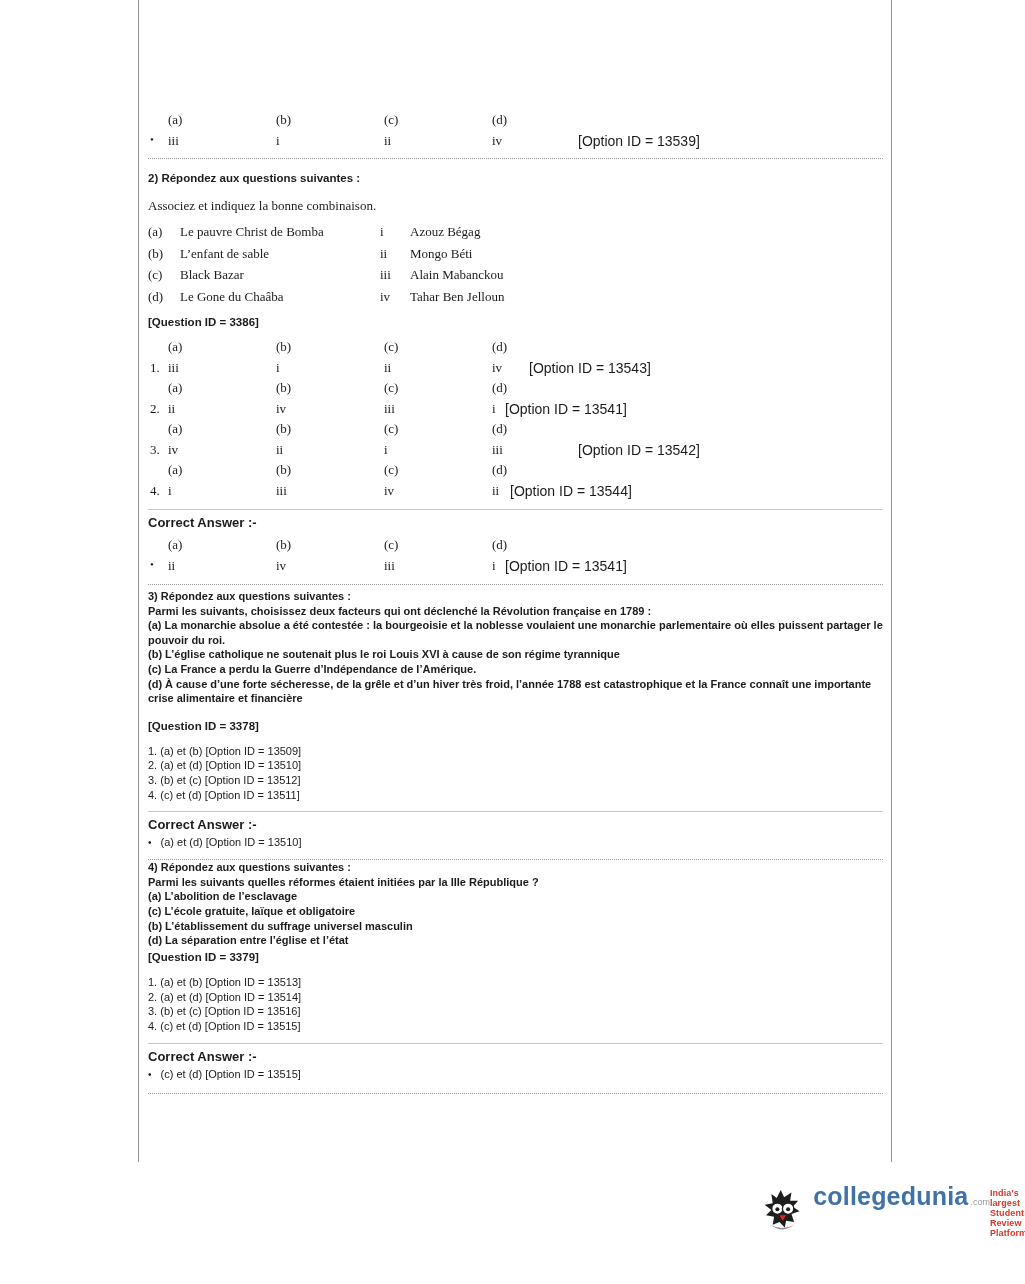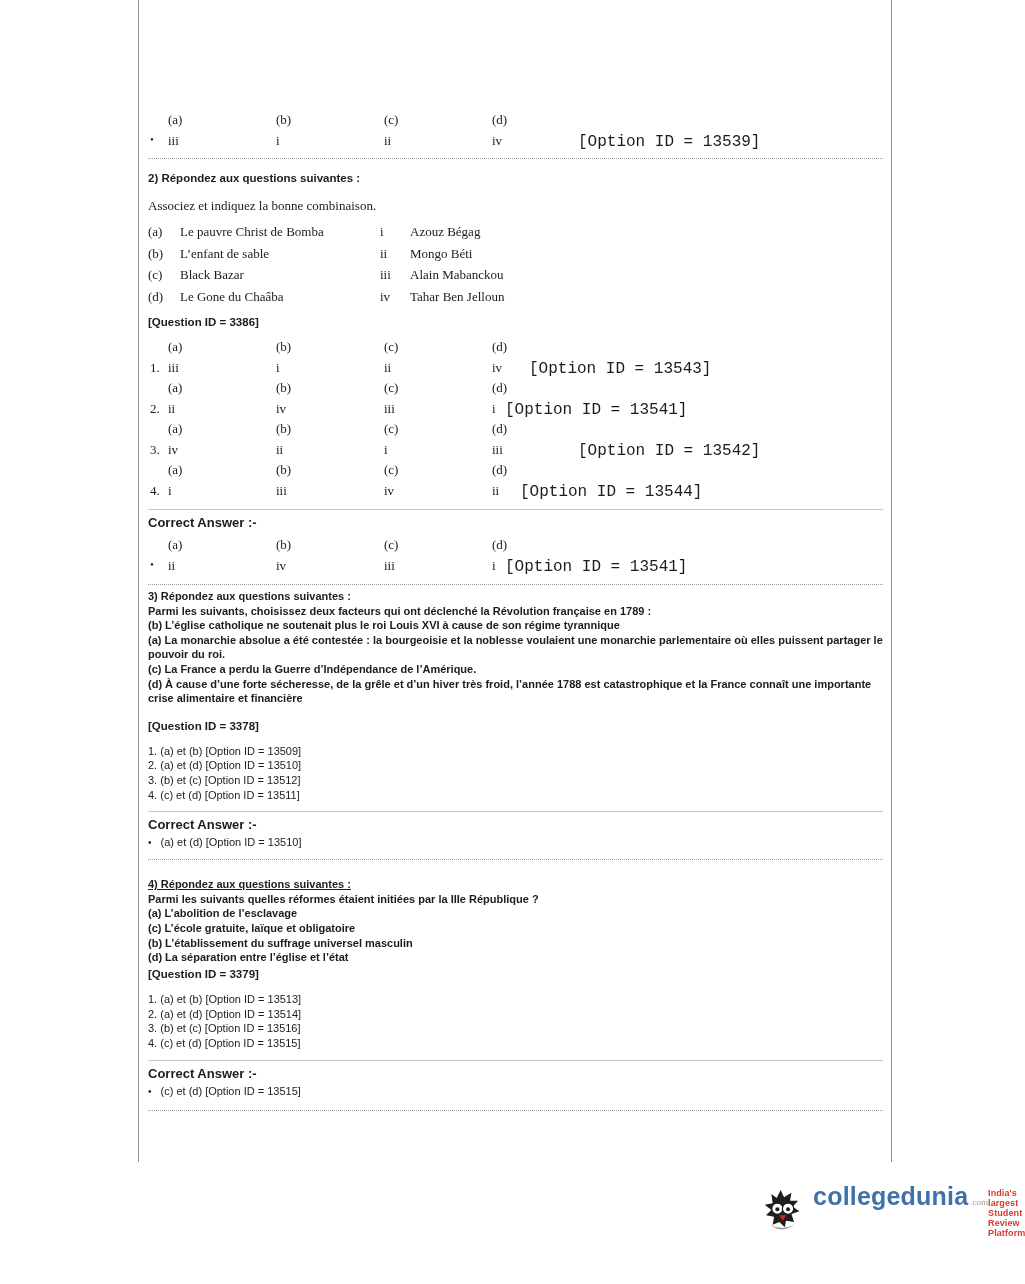--- a/index.html
+++ b/index.html
@@ -18,21 +18,21 @@
   .serif{font-family:"Liberation Serif","DejaVu Serif",serif;}
 
   
   .grid-row{position:relative;height:20.5px;font-family:"Liberation Serif",serif;font-size:13px;}
   .grid-row>span{position:absolute;top:2px;white-space:nowrap;}
   .pos-num{left:2px;}
   .pos-a{left:20px;}
   .pos-b{left:128px;}
   .pos-c{left:236px;}
   .pos-d{left:344px;}
-  .oid{font-family:Liberation Mono, monospace;font-size:16px;color:#1c1c1c;}
+  .oid{font-family:Liberation Sans, sans-serif;font-size:14px;color:#1c1c1c;}
   .bullet-dot{font-size:11px;top:4px;}
 
   
   .match-row{position:relative;height:21.5px;font-family:"Liberation Serif",serif;font-size:13px;}
   .match-row>span{position:absolute;top:2px;white-space:nowrap;}
   .m-label{left:0;}
   .m-item{left:32px;}
   .m-key{left:232px;}
   .m-name{left:262px;}
 
@@ -43,21 +43,21 @@
   .qid{font-weight:bold;font-size:11.5px;line-height:14px;}
   .correct-label{font-weight:bold;font-size:13px;line-height:14px;}
   .answer-line{font-size:11px;line-height:14.7px;}
   .answer-line .dot{margin-right:9px;font-size:10px;}
 
   
   .branding{position:absolute;left:762px;top:1178px;display:flex;align-items:center;gap:11px;}
   .brand-text{display:flex;flex-direction:row;}
   .brand-name-row{display:flex;align-items:baseline;}
   .brand-name{font-size:25px;font-weight:bold;color:#3f72a8;letter-spacing:0.2px;line-height:27px;}
-  .brand-tld{font-size:9px;color:#9a9a9a;margin-left:2px;font-family:Liberation Serif, serif;}
+  .brand-tld{font-size:9px;color:#9a9a9a;margin-left:2px;}
   .brand-tagline{font-size:9px;font-weight:bold;color:#d9372e;margin-top:5px;letter-spacing:0.1px;}
 </style>
 </head>
 <body>
 
 <div class="frame">
 
   <section>
     <div class="grid-row">
       <span class="pos-a">(a)</span>
@@ -169,21 +169,21 @@
           <span class="pos-b">(b)</span>
           <span class="pos-c">(c)</span>
           <span class="pos-d">(d)</span>
         </div>
         <div class="grid-row">
           <span class="pos-num">4.</span>
           <span class="pos-a">i</span>
           <span class="pos-b">iii</span>
           <span class="pos-c">iv</span>
           <span class="pos-d">ii</span>
-          <span class="oid" style="left:372px;text-align:right;">[Option ID = 13544]</span>
+          <span class="oid" style="left:362px;text-align:right;">[Option ID = 13544]</span>
         </div>
       </div>
     </div>
 
     <hr class="sep-solid" style="margin-top:8px;">
     <div class="correct-label" style="margin-top:6px;">Correct Answer :-</div>
 
     <div style="margin-top:5px;">
       <div class="grid-row">
         <span class="pos-a">(a)</span>
@@ -200,22 +200,22 @@
         <span class="oid" style="left:357px;">[Option ID = 13541]</span>
       </div>
     </div>
   </section>
 
   <hr class="sep-dotted" style="margin-top:8px;">
 
   <section>
     <div class="bold-line" style="margin-top:4px;">3) Répondez aux questions suivantes :</div>
     <div class="bold-line">Parmi les suivants, choisissez deux facteurs qui ont déclenché la Révolution française en 1789 :</div>
+    <div class="bold-line">(a) La monarchie absolue a été contestée : la bourgeoisie et la noblesse voulaient une monarchie parlementaire où elles puissent partager le pouvoir du roi.</div>
     <div class="bold-line">(b) L’église catholique ne soutenait plus le roi Louis XVI à cause de son régime tyrannique</div>
-    <div class="bold-line">(a) La monarchie absolue a été contestée : la bourgeoisie et la noblesse voulaient une monarchie parlementaire où elles puissent partager le pouvoir du roi.</div>
     <div class="bold-line">(c) La France a perdu la Guerre d’Indépendance de l’Amérique.</div>
     <div class="bold-line">(d) À cause d’une forte sécheresse, de la grêle et d’un hiver très froid, l’année 1788 est catastrophique et la France connaît une importante crise alimentaire et financière</div>
 
     <div class="qid" style="margin-top:13px;">[Question ID = 3378]</div>
 
     <div style="margin-top:11px;">
       <div class="opt-line">1. (a) et (b) [Option ID = 13509]</div>
       <div class="opt-line">2. (a) et (d) [Option ID = 13510]</div>
       <div class="opt-line">3. (b) et (c) [Option ID = 13512]</div>
       <div class="opt-line">4. (c) et (d) [Option ID = 13511]</div>
@@ -224,21 +224,21 @@
     <hr class="sep-solid" style="margin-top:8px;">
     <div class="correct-label" style="margin-top:6px;">Correct Answer :-</div>
     <div class="answer-line" style="margin-top:3px;">
       <span class="dot">•</span><span>(a) et (d) [Option ID = 13510]</span>
     </div>
   </section>
 
   <hr class="sep-dotted" style="margin-top:9px;">
 
   <section>
-    <div class="bold-line" style="margin-top:17px;text-decoration:underline;">4) Répondez aux questions suivantes :</div>
+    <div class="bold-line" style="">4) Répondez aux questions suivantes :</div>
     <div class="bold-line">Parmi les suivants quelles réformes étaient initiées par la IIIe République ?</div>
     <div class="bold-line">(a) L’abolition de l’esclavage</div>
     <div class="bold-line">(c) L’école gratuite, laïque et obligatoire</div>
     <div class="bold-line">(b) L’établissement du suffrage universel masculin</div>
     <div class="bold-line">(d) La séparation entre l’église et l’état</div>
 
     <div class="qid" style="margin-top:2px;">[Question ID = 3379]</div>
 
     <div style="margin-top:11px;">
       <div class="opt-line">1. (a) et (b) [Option ID = 13513]</div>

